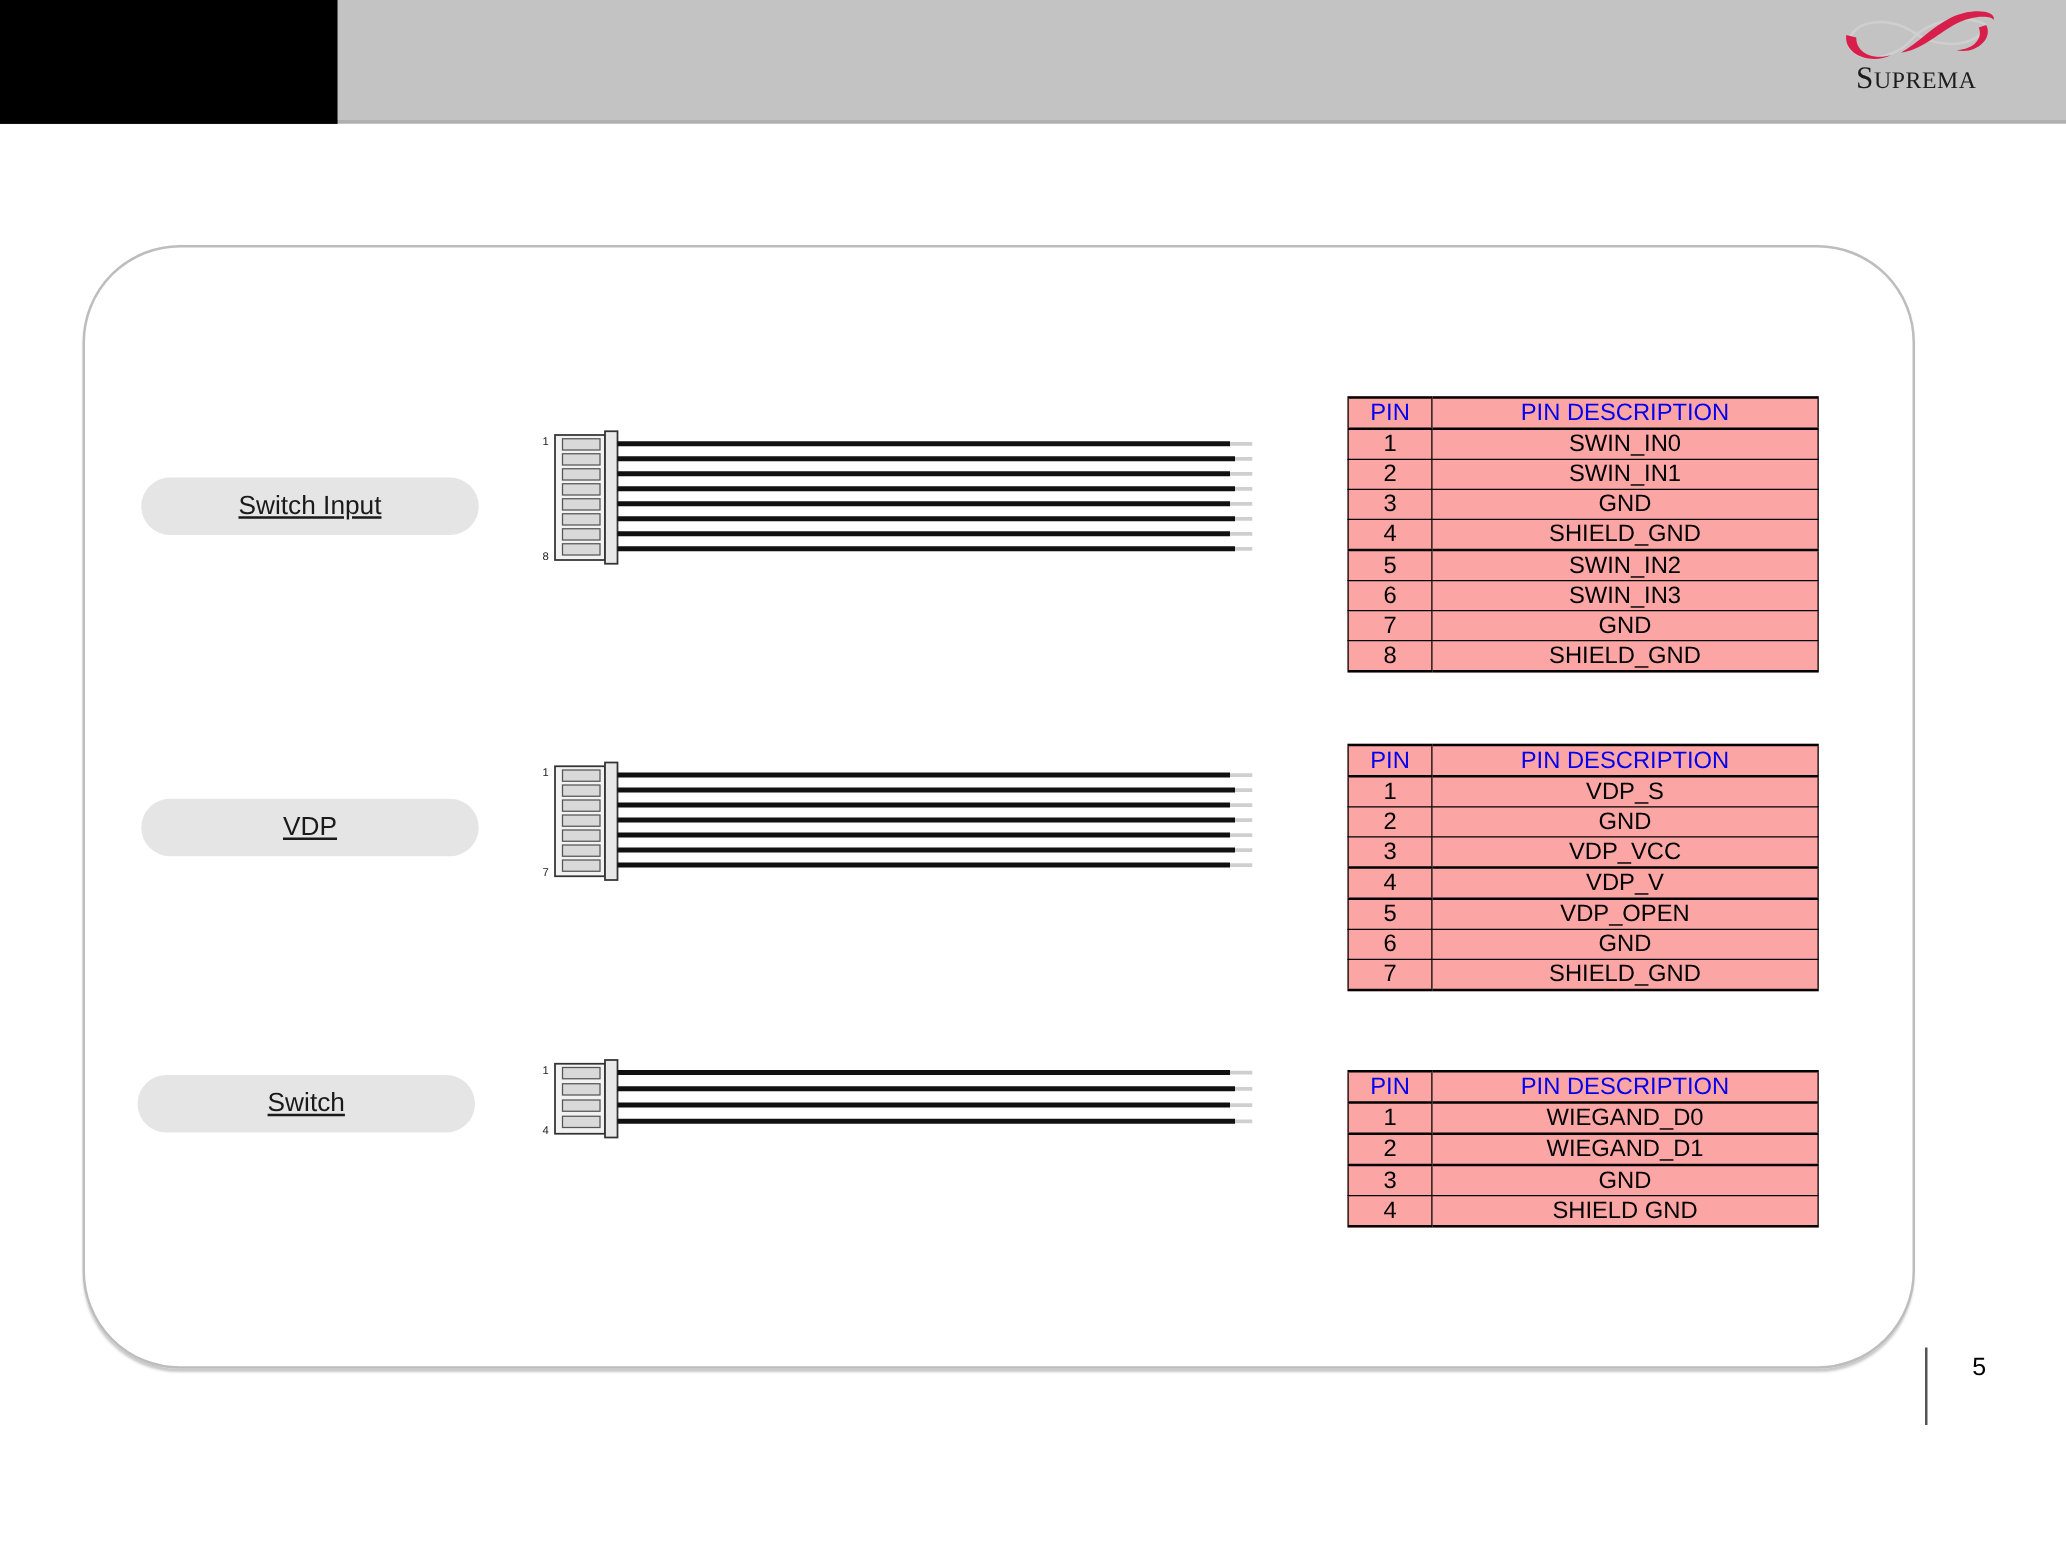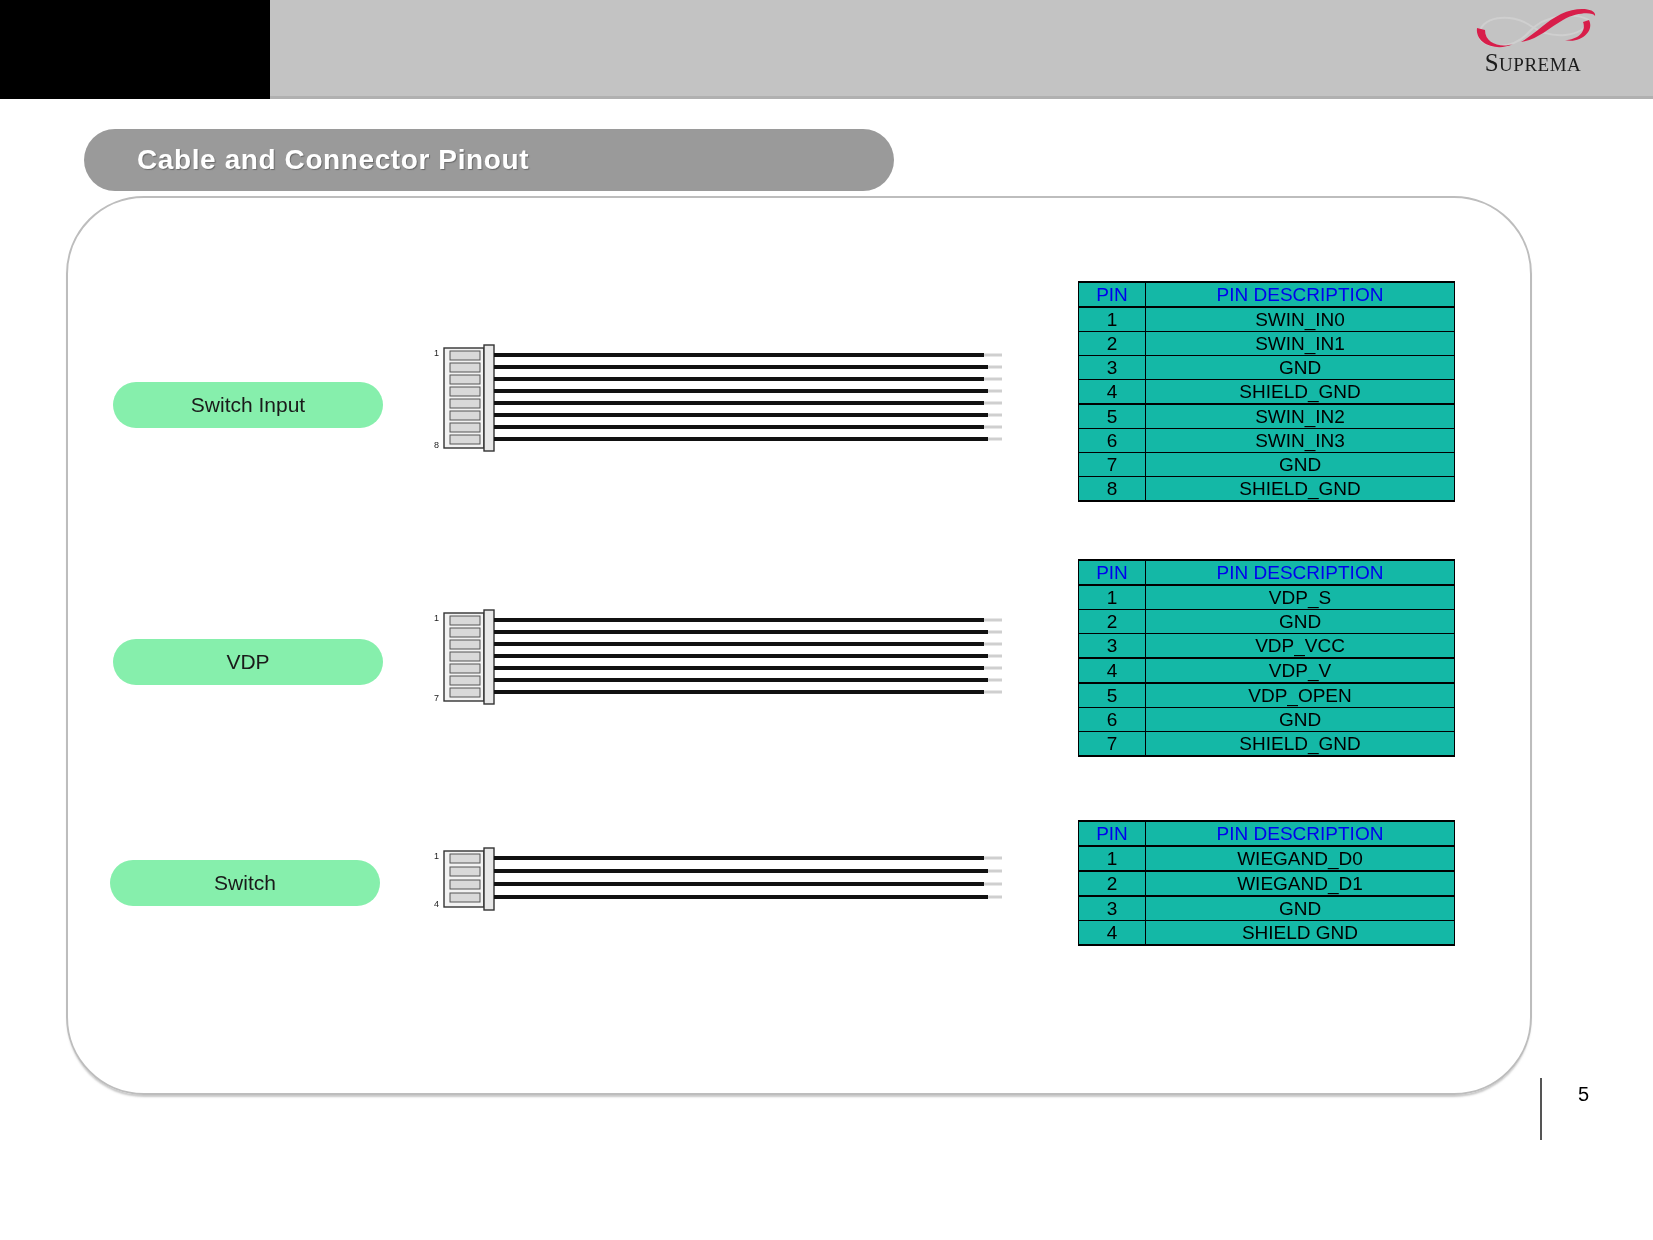--- a/index.html
+++ b/index.html
@@ -117,41 +117,43 @@
     font-weight: bold;
     letter-spacing: 0.6px;
     text-shadow: 1px 1px 1px rgba(90,90,90,0.75);
   }
 
   
   .label-pill {
     position: absolute;
     width: 270px;
     height: 46px;
-    background: #86efac;
+    background: #e5e5e5;
     border-radius: 23px;
     display: flex;
     align-items: center;
     justify-content: center;
     color: #1a1a1a;
     font-size: 21px;
+    text-decoration: underline;
   }
 
   
   .cable {
     position: absolute;
   }
   .cable svg { display: block; }
 
   
   .pin-table {
     position: absolute;
     border-collapse: collapse;
     table-layout: fixed;
-    background: #14b8a6;
+    background: #fca5a5;
+    margin-top: 36px;
   }
   .pin-table td, .pin-table th {
     border: 1px solid #000000;
     font-size: 19px;
     color: #000000;
     text-align: center;
     height: 23px;
     padding: 0;
     font-weight: normal;
     line-height: 21px;
@@ -241,23 +243,20 @@
                C66 34, 78 22, 92 14 C106 6, 122 6, 124 10 Z" fill="#d81e4a"></path>
       <path d="M118 14 C124 26, 108 38, 94 34 C106 34, 116 26, 112 16 Z" fill="#d81e4a"></path>
     </svg>
     <div class="logo-text">
       <span>S</span><span class="sc">UPREMA</span>
     </div>
   </div>
 
   <div class="content-frame"></div>
 
-  <div class="title-pill">
-    <span class="title-text">Cable and Connector Pinout</span>
-  </div>
 
   <div class="label-pill" style="left:113px; top:382px;">
     <span>Switch Input</span>
   </div>
 
   <div class="cable" style="left:432px; top:340px;">
     <svg width="570" height="120" viewBox="0 0 570 120">
 
       <text x="2" y="16" font-family="Liberation Sans, sans-serif" font-size="9" fill="#222">1</text>
       <text x="2" y="108" font-family="Liberation Sans, sans-serif" font-size="9" fill="#222">8</text>

